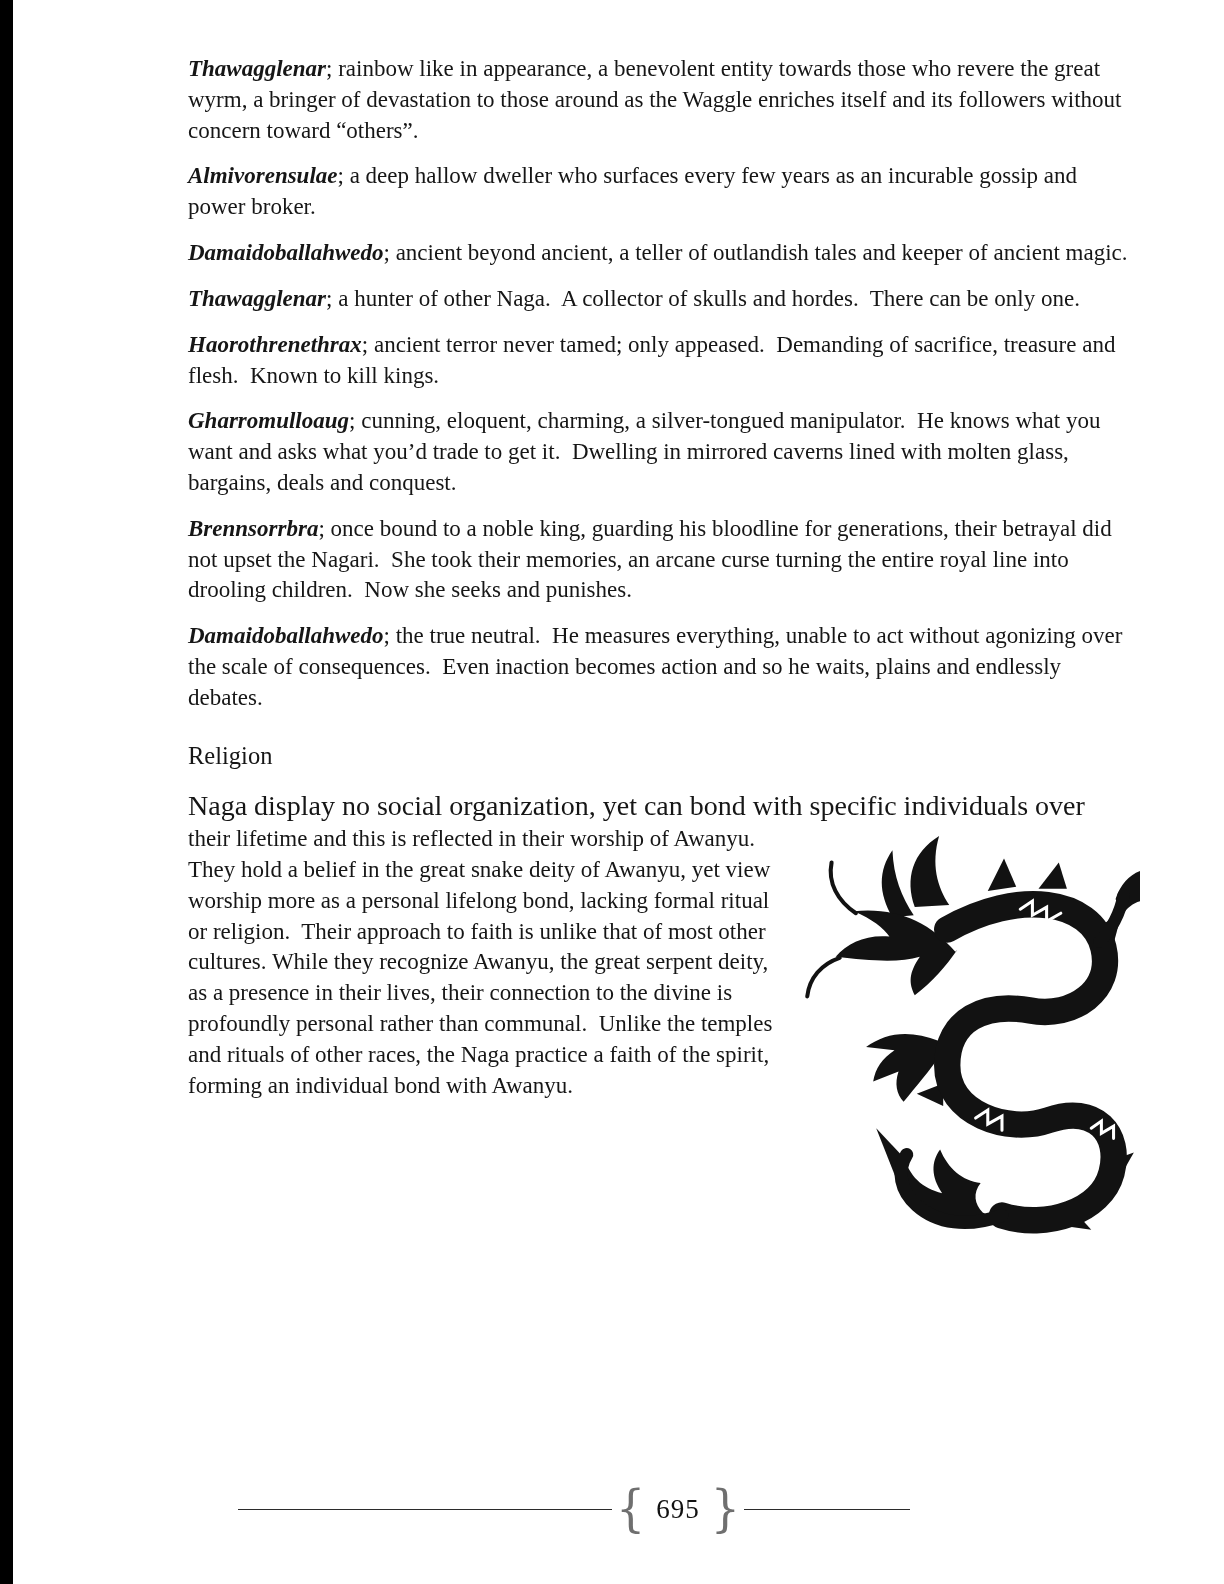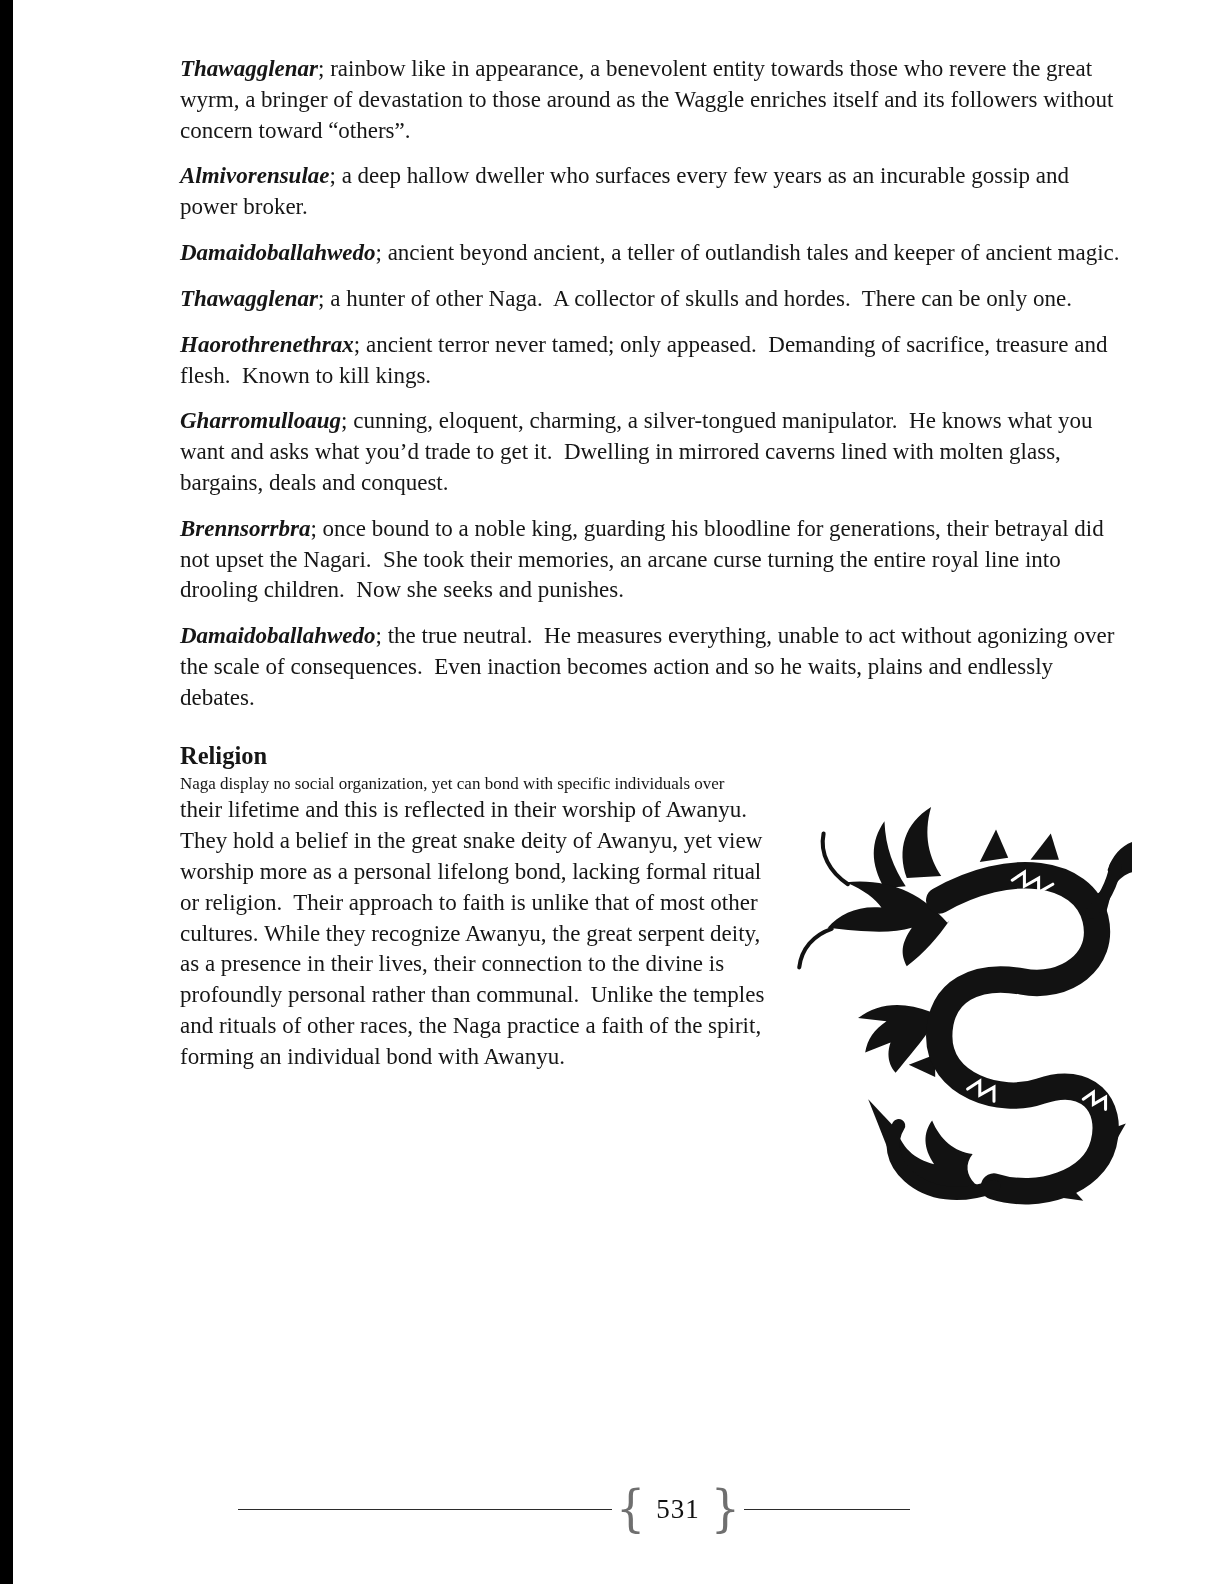--- a/index.html
+++ b/index.html
@@ -2,27 +2,27 @@
 <html><head>
 <meta charset="utf-8">
 <style>
   * { margin:0; padding:0; box-sizing:border-box; }
   html, body { background:#ffffff; }
   body {
     width:1224px; height:1584px; position:relative; overflow:hidden;
     font-family:"Liberation Serif", serif; color:#161616;
   }
   .left-bar { position:absolute; left:0; top:0; width:13px; height:1584px; background:#000; }
-  .content { position:absolute; left:180px; top:54px; width:952px; }
+  .content { position:absolute; left:188px; top:54px; width:952px; }
   .entry { font-size:23px; line-height:1.34; margin-bottom:15px; }
   .entry-name { font-weight:bold; font-style:italic; }
   .entry-text { white-space:pre-wrap; }
   .religion { margin-top:28px; }
-  .religion-heading { font-size:24.5px; font-weight:bold; margin-bottom:3px; }
-  .religion-intro { font-size:17px; line-height:1.34; white-space:nowrap; }
+  .religion-heading { font-size:24.5px; font-weight:normal; margin-bottom:17px; }
+  .religion-intro { font-size:28px; line-height:1.34; white-space:nowrap; }
   .religion-rest { font-size:23px; line-height:1.34; }
   .religion-rest-text { white-space:pre-wrap; }
   .dragon-float { float:right; width:345px; margin:4px 0 0 18px; }
   .dragon-float svg { display:block; }
   .footer { position:absolute; left:238px; top:1486px; display:flex; align-items:center; }
   .rule { border-top:1.5px solid #2b2b2b; height:0; }
   .rule-left { width:374px; }
   .rule-right { width:166px; }
   .bracket {
     font-family:"DejaVu Serif", serif; font-size:46px; line-height:1;
@@ -102,17 +102,17 @@
         </div>
         <p class="religion-rest-text">their lifetime and this is reflected in their worship of Awanyu.  They hold a belief in the great snake deity of Awanyu, yet view worship more as a personal lifelong bond, lacking formal ritual or religion.  Their approach to faith is unlike that of most other cultures. While they recognize Awanyu, the great serpent deity, as a presence in their lives, their connection to the divine is profoundly personal rather than communal.  Unlike the temples and rituals of other races, the Naga practice a faith of the spirit, forming an individual bond with Awanyu.</p>
       </div>
     </section>
 
   </main>
 
   <footer class="footer">
     <span class="rule rule-left"></span>
     <span class="bracket">{</span>
-    <span class="page-num">531</span>
+    <span class="page-num">695</span>
     <span class="bracket">}</span>
     <span class="rule rule-right"></span>
   </footer>
 </div>
 
 </body></html>

